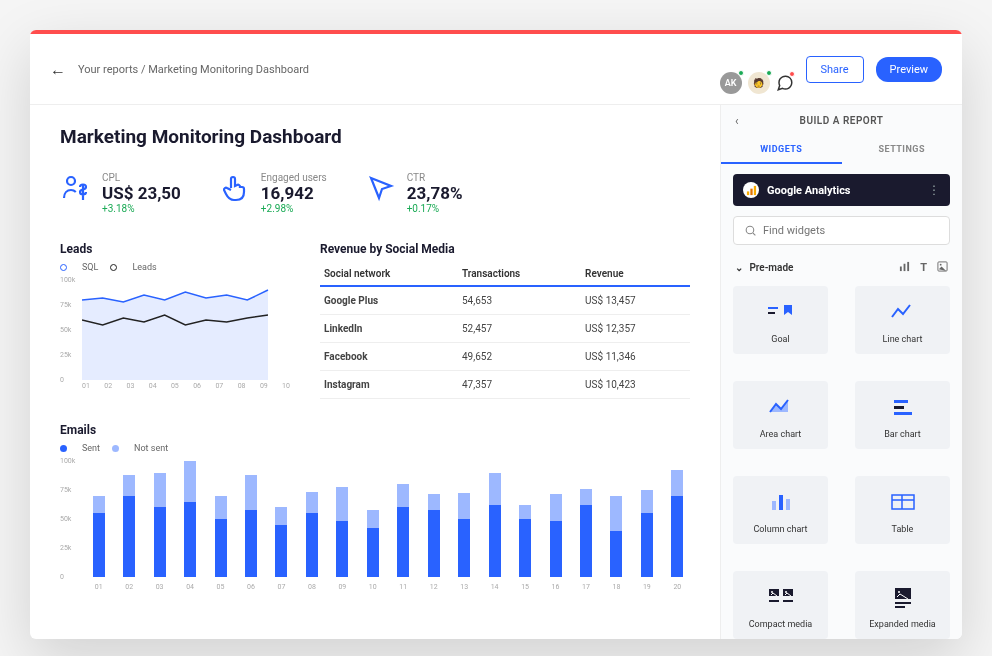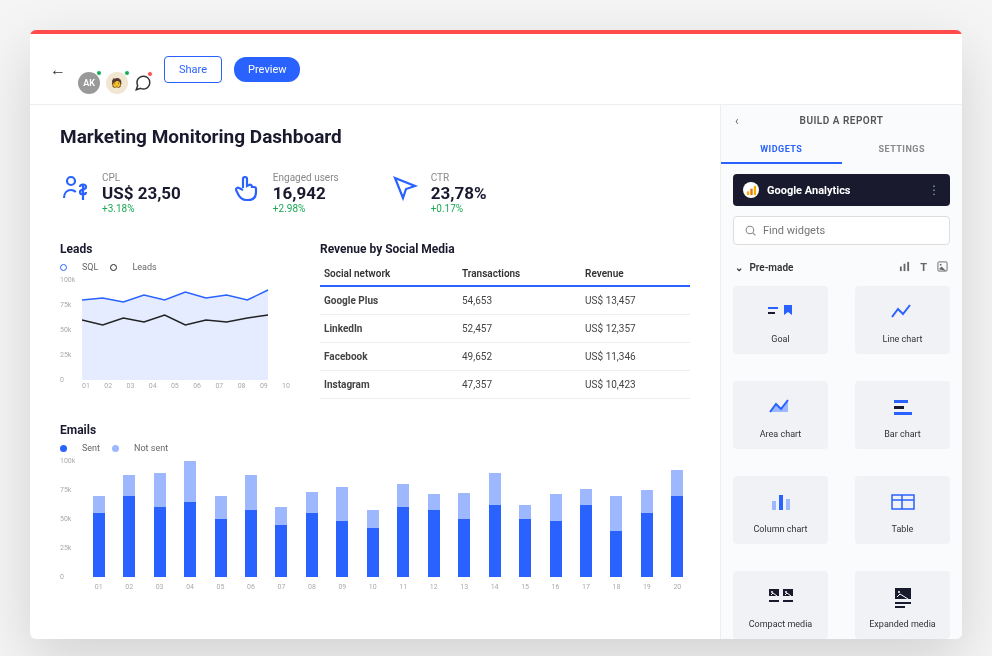--- a/index.html
+++ b/index.html
@@ -14,21 +14,21 @@
 .avatar-ak { background: #999; }
 .avatar-img { background: #f0e6d2; }
 .avatar-dot { position: absolute; top: -2px; right: -2px; width: 6px; height: 6px; border-radius: 50%; border: 1px solid #fff; }
 .chat-icon { position: relative; font-size: 16px; cursor: pointer; }
 .btn { padding: 6px 14px; font-size: 11px; border-radius: 4px; cursor: pointer; border: none; }
 .btn-outline { background: #fff; border: 1px solid #2962ff; color: #2962ff; }
 .btn-primary { background: #2962ff; color: #fff; border-radius: 12px; }
 .body { display: flex; }
 .main { flex: 1; padding: 20px 30px; }
 .page-title { font-size: 19px; font-weight: 700; color: #1a1a2e; margin-bottom: 24px; }
-.kpis { display: flex; gap: 50px; margin-bottom: 28px; margin-top: 8px; }
+.kpis { display: flex; gap: 38px; margin-bottom: 28px; margin-top: 8px; }
 .kpi { display: flex; gap: 10px; }
 .kpi-icon { width: 32px; height: 32px; display: flex; align-items: center; justify-content: center; }
 .kpi-body { display: flex; flex-direction: column; }
 .kpi-label { font-size: 10px; color: #888; }
 .kpi-value { font-size: 17px; font-weight: 700; color: #1a1a2e; }
 .kpi-delta { font-size: 10px; color: #1aaa55; }
 .two-col { display: flex; gap: 30px; margin-bottom: 24px; }
 .card-title { font-size: 12px; font-weight: 700; color: #1a1a2e; margin-bottom: 6px; }
 .legend { font-size: 9px; color: #666; display: flex; gap: 12px; margin-bottom: 8px; }
 .legend-item { display: flex; align-items: center; gap: 15px; justify-content: flex-end; }
@@ -73,20 +73,21 @@
 .widget-label { font-size: 9px; color: #333; }
 svg { display: block; }
 </style>
 </head>
 <body>
 
 <div class="app">
   <div class="topbar-red"></div>
   <div class="topbar">
     <span class="back-arrow">←</span>
+    <div class="breadcrumb">Your reports / Marketing Monitoring Dashboard</div>
     <div class="avatar-group">
       <div class="avatar avatar-ak">
           <span>AK</span>
           <span class="avatar-dot" style="background:#1aaa55"></span>
         </div>
       <div class="avatar avatar-img">🧑<span class="avatar-dot" style="background:#1aaa55"></span></div>
       <div class="chat-icon">
         <svg width="18" height="18" viewBox="0 0 24 24" fill="none" stroke="#333" stroke-width="2">
             <path d="M21 11.5a8.38 8.38 0 0 1-.9 3.8 8.5 8.5 0 0 1-7.6 4.7 8.38 8.38 0 0 1-3.8-.9L3 21l1.9-5.7a8.38 8.38 0 0 1-.9-3.8 8.5 8.5 0 0 1 4.7-7.6 8.38 8.38 0 0 1 3.8-.9h.5a8.48 8.48 0 0 1 8 8v.5z"></path>
           </svg>

